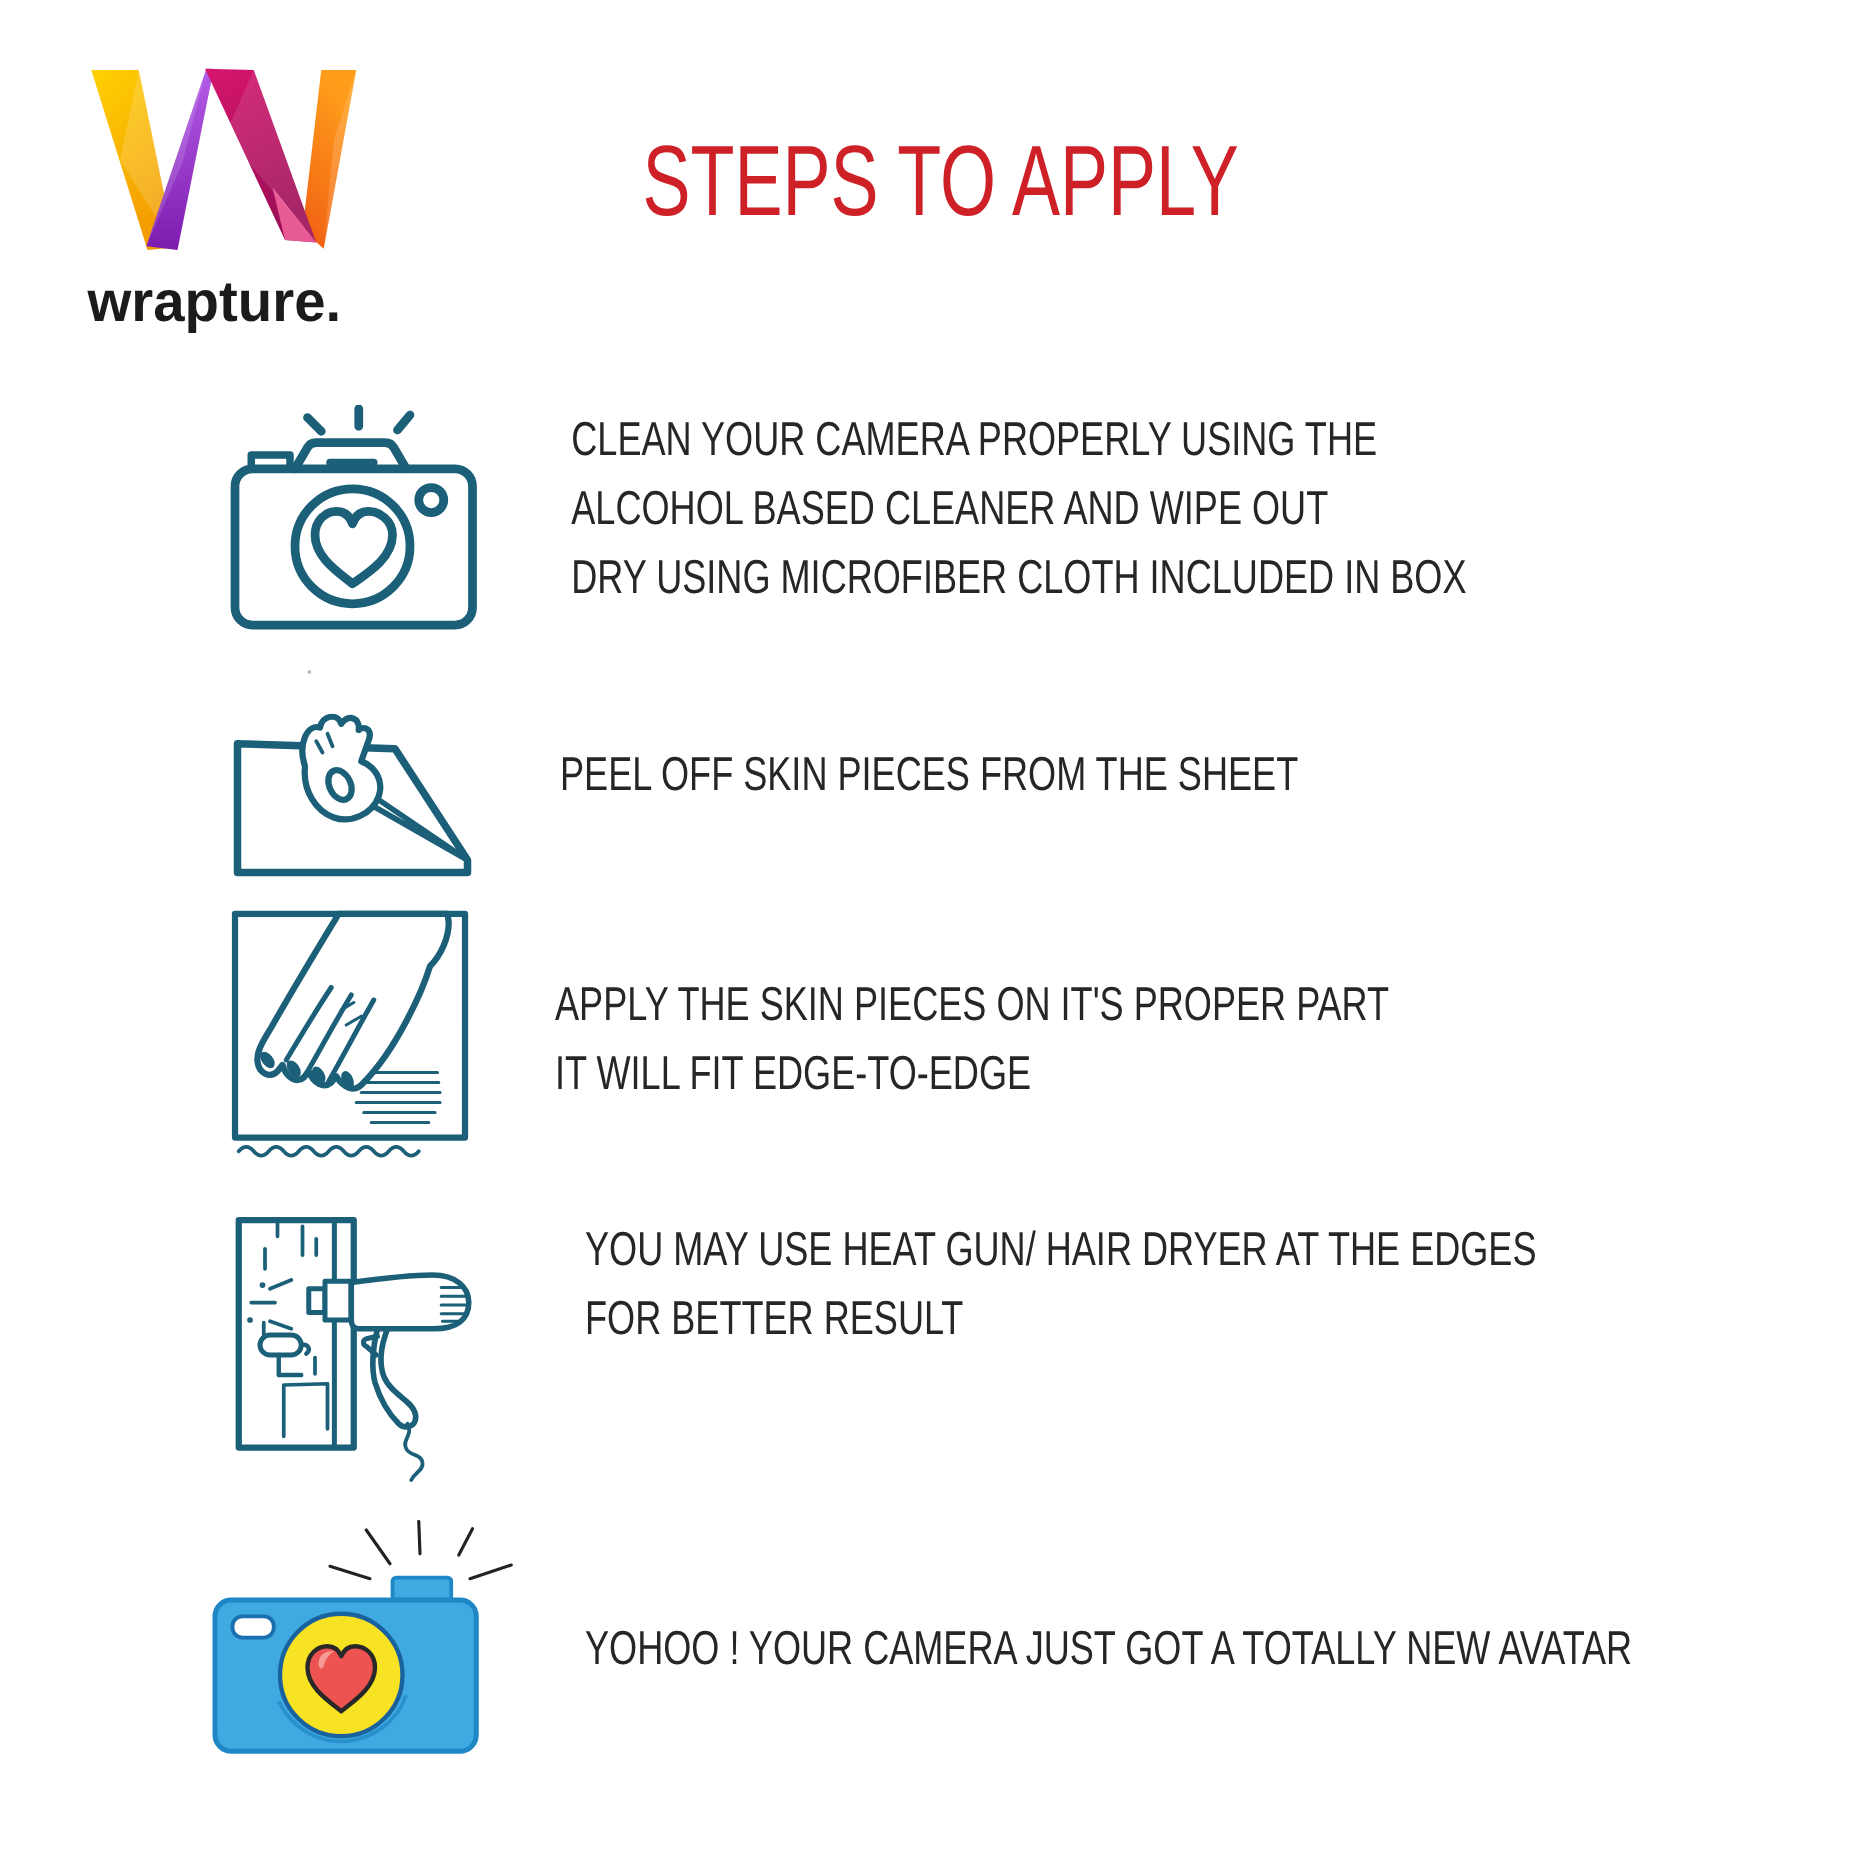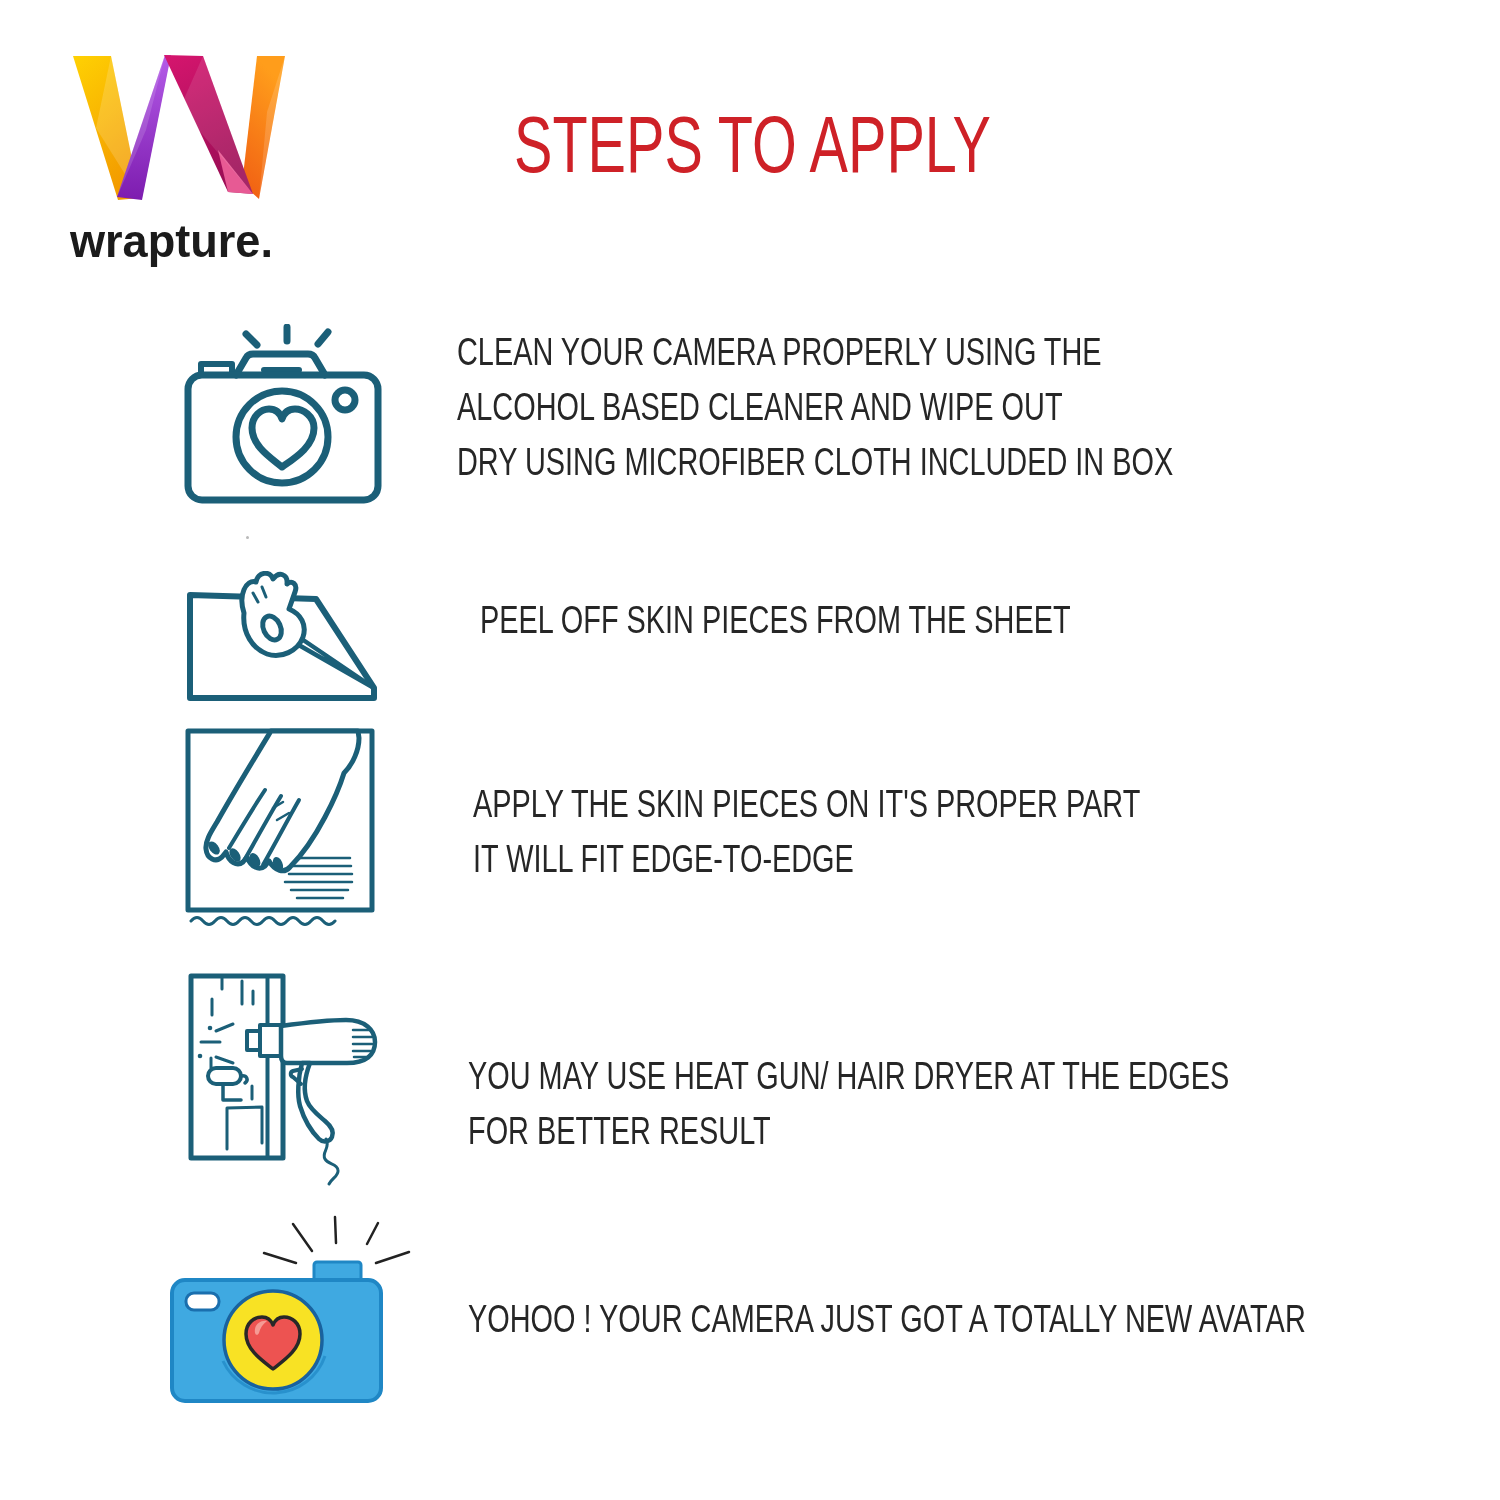--- a/index.html
+++ b/index.html
@@ -86,39 +86,39 @@
 </div>
 
 <svg class="abs" style="left:180px;top:571px" width="212" height="135" viewBox="0 0 212 135">
   <path class="tl" stroke-width="6" d="M10,24 L136,28 L194,117 L194,127 L10,127 Z"></path>
   <path class="tl wf" stroke-width="4.5" d="M107,58 L194,117 L103,65 Z"></path>
   <path class="tl wf" stroke-width="5" d="M64,42 C58,24 66,8 76,11 C78,1 90,-1 93,8 C99,0 108,3 107,13 C112,9 118,13 115,21 L109,38 C121,43 127,54 123,66 C118,80 101,88 87,83 C73,78 62,62 64,42 Z"></path>
   <ellipse class="tl wf" stroke-width="5" cx="92" cy="57" rx="8.5" ry="12.5" transform="rotate(-25 92 57)"></ellipse>
   <path class="tl" stroke-width="3" d="M73,22 L78,31"></path>
   <path class="tl" stroke-width="3" d="M82,16 L86,26"></path>
 </svg>
-<div class="abs step-text" style="left:480px;top:593px">
+<div class="abs step-text" style="left:448px;top:593px">
   <div>PEEL OFF SKIN PIECES FROM THE SHEET</div>
 </div>
 
 <svg class="abs" style="left:185px;top:728px" width="207" height="200" viewBox="0 0 207 200">
   <rect class="tl" stroke-width="5" x="3" y="3" width="184" height="179"></rect>
   <path class="tl" stroke-width="3" d="M6,193 q6,-7 12,0 t12,0 t12,0 t12,0 t12,0 t12,0 t12,0 t12,0 t12,0 t12,0 t12,0 t12,0"></path>
   <path class="tl" stroke-width="2.5" d="M112,130 L165,130 M108,138 L166,138 M104,146 L167,146 M100,154 L167,154 M106,162 L163,162 M112,170 L158,170"></path>
   <path class="tl wf" stroke-width="5" d="M86,3 C72,26 50,62 32,94 C26,104 20,113 21,121 C22,131 31,135 37,129 L41,124 C44,134 52,139 58,134 L62,129 C66,139 74,143 80,138 L84,133 C90,143 99,146 105,139 C117,127 130,108 140,89 C148,74 155,58 159,45 C168,36 174,22 174,10 L173,3 Z"></path>
   <path class="tl" stroke-width="4" d="M44,120 C56,100 68,80 80,62"></path>
   <path class="tl" stroke-width="4" d="M60,131 C72,110 84,88 96,68"></path>
   <path class="tl" stroke-width="4" d="M78,137 C90,116 102,93 114,72"></path>
   <path class="tl" stroke-width="2.5" d="M88,80 L98,74 M92,92 L104,85"></path>
   <ellipse class="tf" cx="29" cy="120" rx="4.5" ry="7.5" transform="rotate(-38 29 120)"></ellipse>
   <ellipse class="tf" cx="50" cy="127" rx="4.5" ry="7.5" transform="rotate(-35 50 127)"></ellipse>
   <ellipse class="tf" cx="70" cy="132" rx="4.5" ry="7.5" transform="rotate(-30 70 132)"></ellipse>
   <ellipse class="tf" cx="93" cy="136" rx="4.5" ry="7.5" transform="rotate(-24 93 136)"></ellipse>
 </svg>
-<div class="abs step-text" style="left:473px;top:777px">
+<div class="abs step-text" style="left:444px;top:777px">
   <div>APPLY THE SKIN PIECES ON IT'S PROPER PART</div>
   <div>IT WILL FIT EDGE-TO-EDGE</div>
 </div>
 
 <svg class="abs" style="left:183px;top:962px" width="217" height="228" viewBox="0 0 217 228">
   <rect class="tl" stroke-width="5" x="8" y="14" width="92" height="182"></rect>
   <path class="tl" stroke-width="4" d="M84.5,14 L84.5,196"></path>
   <path class="tl" stroke-width="3" d="M39,16 L39,27 M59,19 L59,42 M70,29 L70,42 M29,37 L29,53 M28,96 L28,106 M69,124 L69,137"></path>
   <path class="tl" stroke-width="3" d="M44,187 L44,146 L79,145 L79,181"></path>
   <rect class="tl" stroke-width="4" x="25" y="106" width="33" height="16" rx="8"></rect>
@@ -128,21 +128,21 @@
   <circle class="tf" cx="17" cy="94" r="2.3"></circle>
   <path class="tl" stroke-width="3" d="M33,69 L50,62 M18,80 L37,80 M33,95 L50,101"></path>
   <rect class="tl wf" stroke-width="4" x="64" y="69" width="13" height="19"></rect>
   <rect class="tl wf" stroke-width="4" x="77" y="63" width="21" height="31"></rect>
   <path class="tl wf" stroke-width="4.5" d="M98,64 C120,61 150,58 163,58 C182,58 192,68 192,80 C192,93 183,101 164,101 L104,101 C100,101 98,98 98,94 Z"></path>
   <path class="tl" stroke-width="2.5" d="M170,68 L187,68 M170,75 L189,75 M170,82 L189,82 M170,89 L188,89 M171,95 L185,95"></path>
   <path class="tl wf" stroke-width="4.5" d="M127,101 C122,114 120,128 124,139 C127,147 135,153 142,159 C148,164 151,170 149,175 C147,180 140,181 136,177 C128,169 121,157 117,144 C114,133 115,116 119,101 Z"></path>
   <path class="tl" stroke-width="4" d="M119,107 L110,109 C107,110 107,114 110,115 L118,122"></path>
   <path class="tl" stroke-width="3" d="M143,177 C148,186 138,190 142,197 C145,203 154,201 155,208 C156,214 149,216 146,222"></path>
 </svg>
-<div class="abs step-text" style="left:468px;top:1049px">
+<div class="abs step-text" style="left:468px;top:973px">
   <div>YOU MAY USE HEAT GUN/ HAIR DRYER AT THE EDGES</div>
   <div>FOR BETTER RESULT</div>
 </div>
 
 <svg class="abs" style="left:155px;top:1213px" width="270" height="212" viewBox="0 0 270 212">
   <g stroke="var(--ray-black,#222)" stroke-width="2.5" stroke-linecap="round">
     <path d="M109,40 L141,50"></path>
     <path d="M138,11 L157,38"></path>
     <path d="M180,4 L181,30"></path>
     <path d="M223,10 L212,31"></path>

